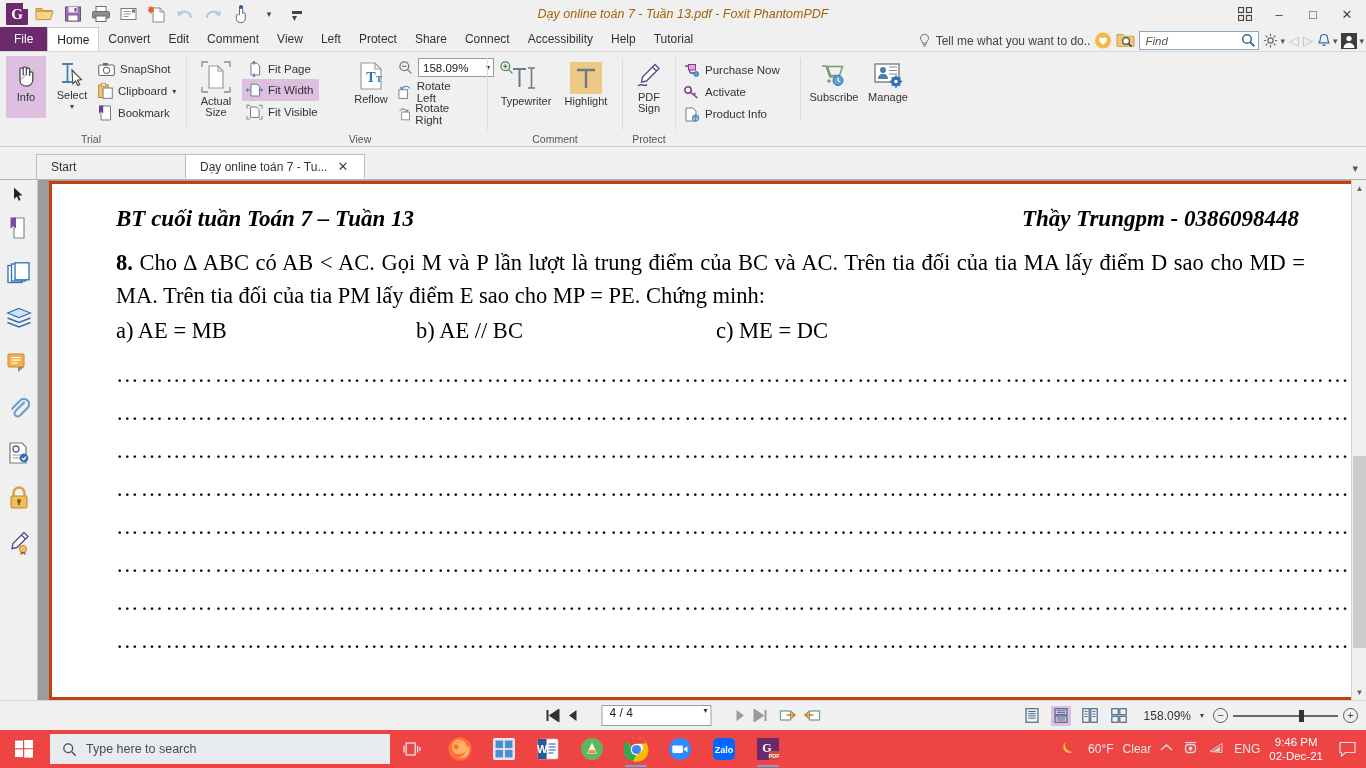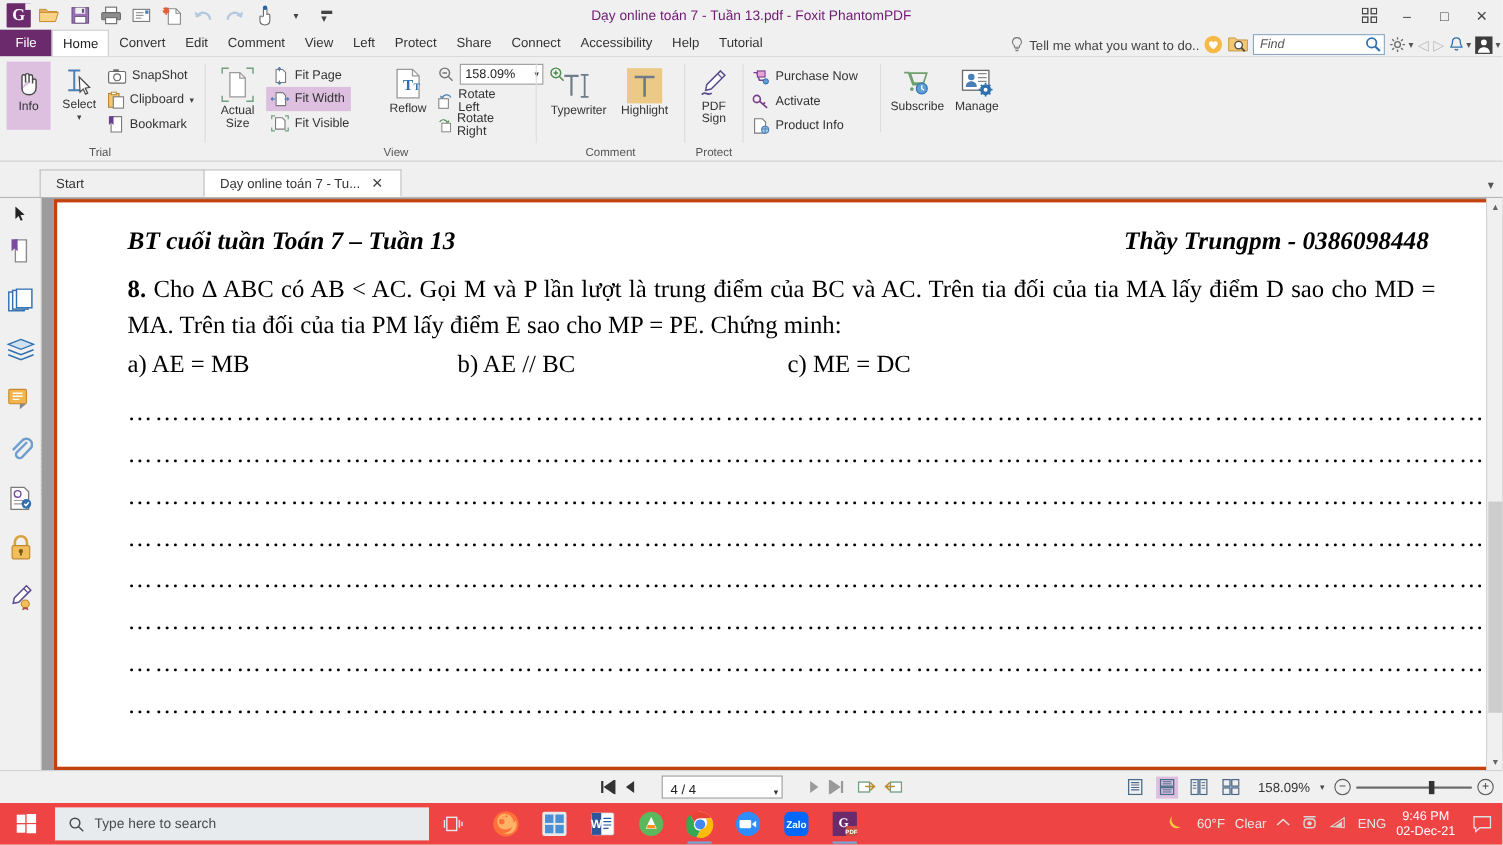--- a/index.html
+++ b/index.html
@@ -27,22 +27,23 @@
     display: flex; align-items: center; justify-content: center;
     font-family: "Liberation Serif", serif; font-weight: bold; font-size: 15px;
     border-radius: 1px;
   }
   .logo-sq::after {
     content: ""; position: absolute; right: 1px; top: 1px;
     width: 6px; height: 6px; background: #f0f0f0;
   }
   .win-title {
     position: absolute; left: 0; top: 0; width: 1366px; height: 28px;
-    text-align: center; line-height: 28px; font-size: 12.5px; color: #701a75;
+    text-align: center; line-height: 28px; font-size: 12.5px; color: #a16207;
     pointer-events: none;
+    font-style: italic;
   }
   .wincontrols {
     position: absolute; right: 2px; top: 0; height: 28px;
     display: flex; align-items: center; gap: 0px; z-index: 5;
   }
   .wc { width: 34px; height: 26px; display: flex; align-items: center; justify-content: center; color: #444; font-size: 13px; }
 
   
   .menubar {
     position: absolute; left: 0; top: 28px; width: 1366px; height: 24px;
@@ -193,21 +194,21 @@
     display: flex; align-items: center;
   }
   .sb-center {
     position: absolute; left: 50%; transform: translateX(-50%);
     display: flex; align-items: center; gap: 7px;
   }
   .sb-icon { color: #555; font-size: 13px; display: flex; align-items: center; }
   .sb-icon.dim { color: #aaa; }
   .pagebox {
     width: 110px; height: 21px; border: 1px solid #9a9a9a; background: #fff;
-    display: flex; align-items: flex-end; justify-content: space-between;
+    display: flex; align-items: flex-start; justify-content: space-between;
     padding: 0 3px 0 7px; font-size: 12px; color: #222; margin: 0 16px;
   }
   .sb-right {
     position: absolute; right: 8px; display: flex; align-items: center; gap: 9px;
     font-size: 12px; color: #333;
   }
   .viewmode { width: 20px; height: 20px; display: flex; align-items: center; justify-content: center; }
   .viewmode.sel { background: #ddbfe0; }
   .zslider { display: flex; align-items: center; gap: 0; }
   .ztrack { width: 105px; height: 2px; background: #6a6a6a; position: relative; }

